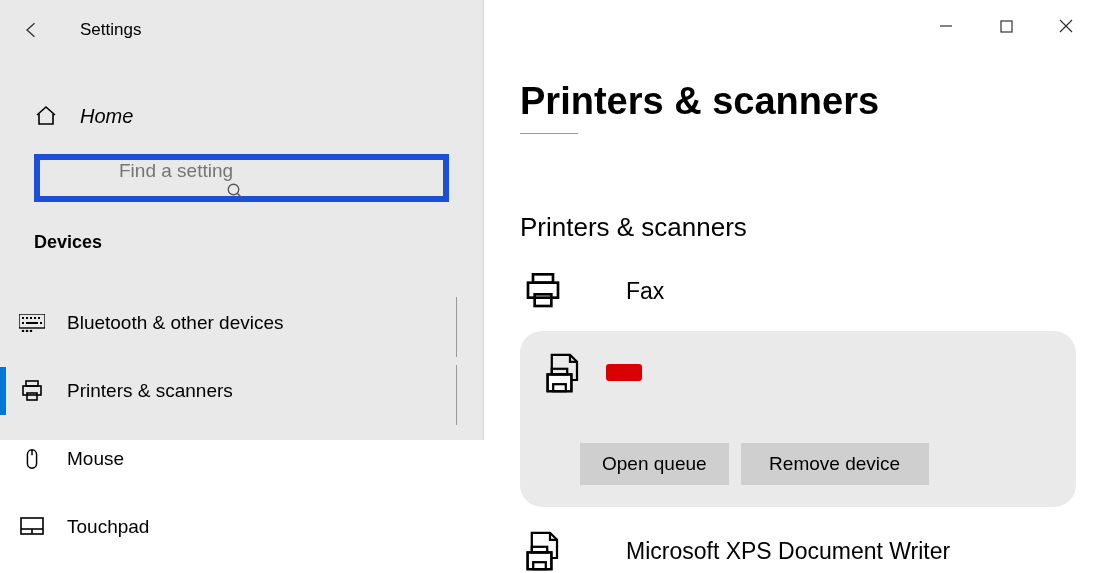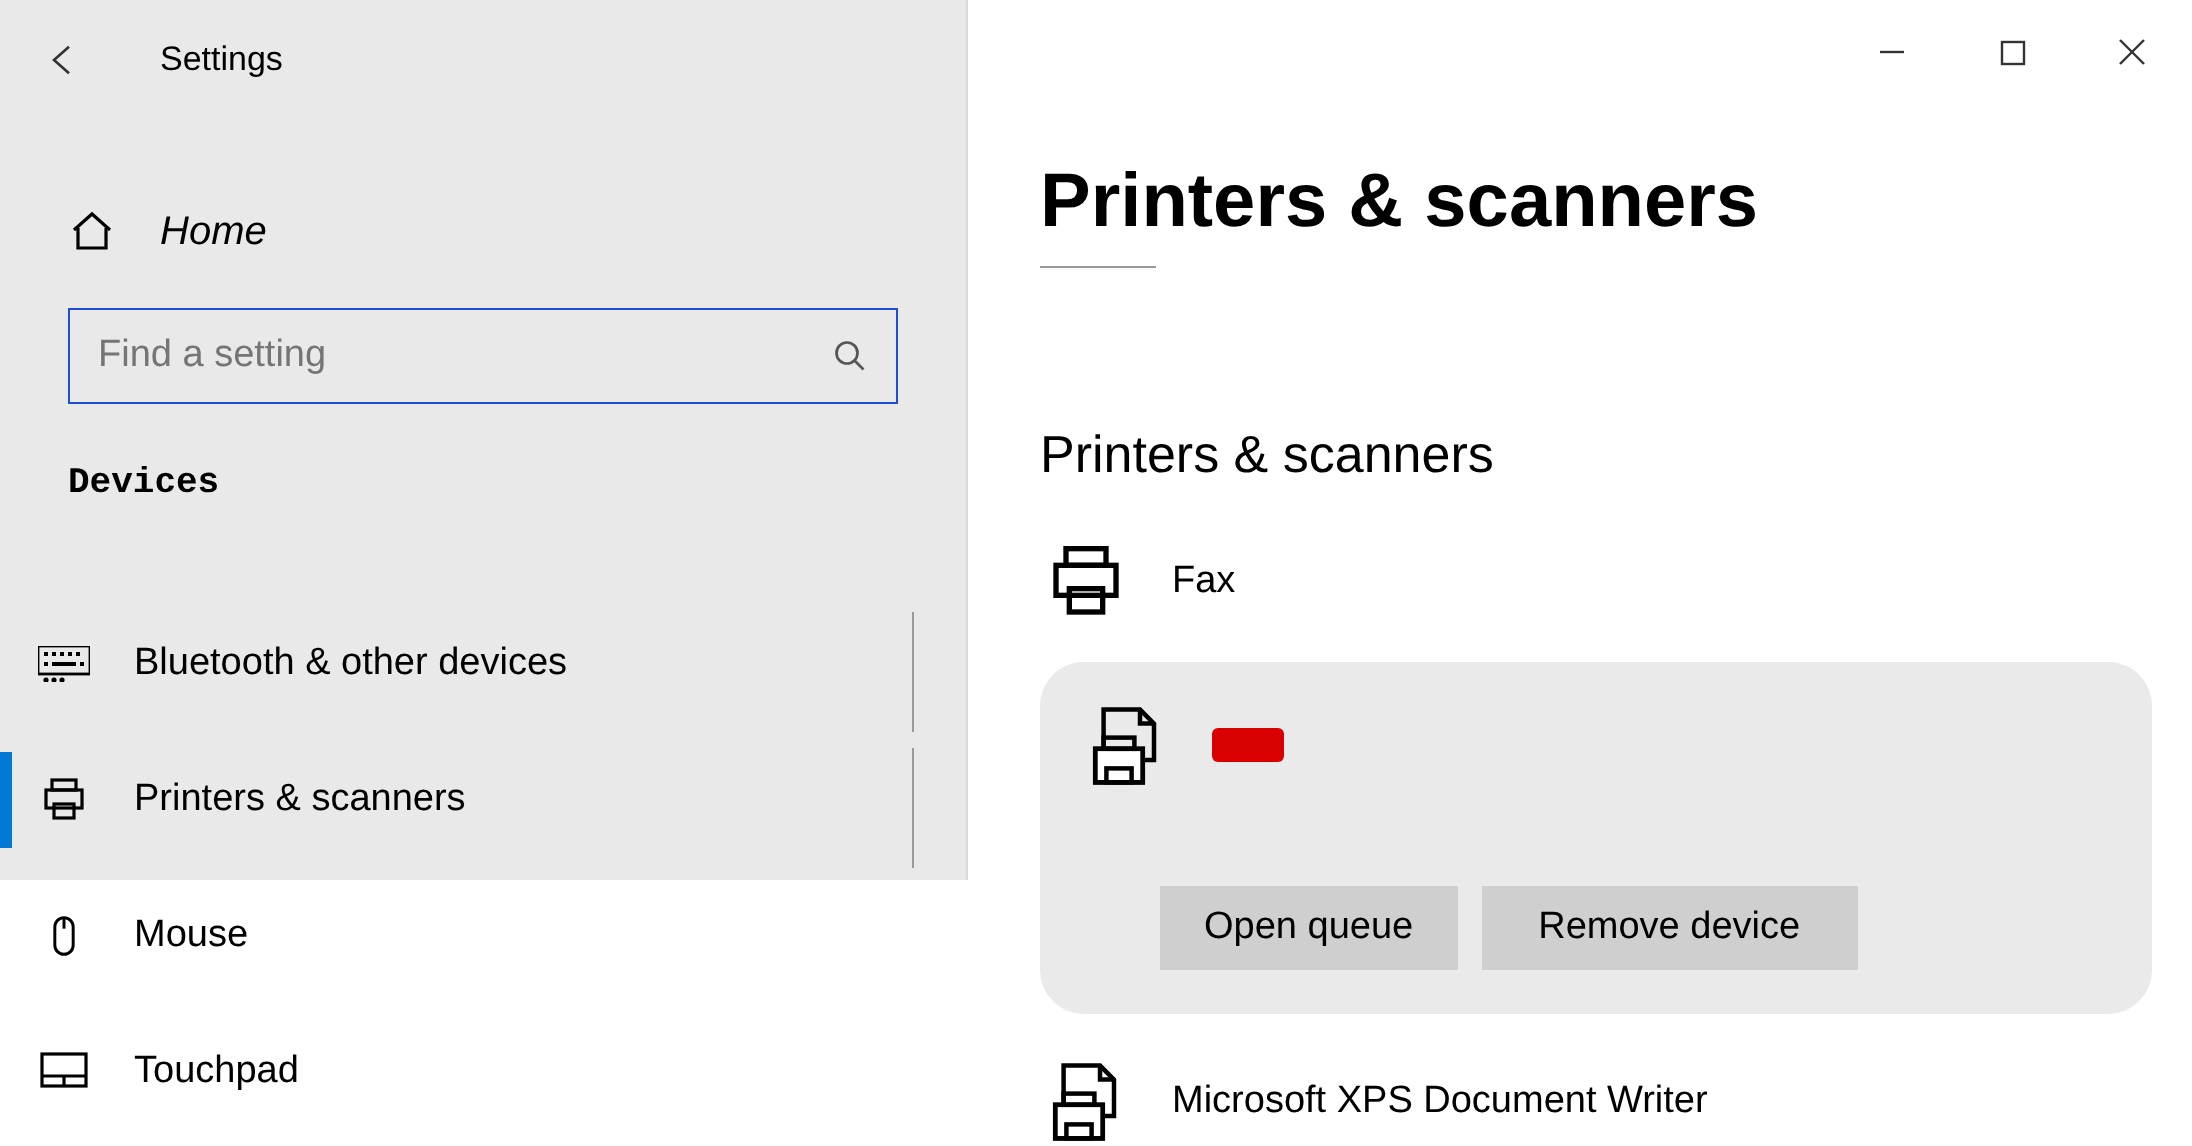--- a/index.html
+++ b/index.html
@@ -54,24 +54,25 @@
     font-style: italic;
   }
   .home-text {
     font-size: 20px;
     margin-left: 22px;
   }
 
   .search-box {
     margin: 0 34px 30px 34px;
     height: 48px;
-    border: 1px solid #1d4ed8;
+    border: 6px solid #1d4ed8;
     display: flex;
     align-items: center;
     background: #e9e9e9;
+    flex-direction: column;
   }
   .search-input {
     flex: 1;
     border: none;
     outline: none;
     background: transparent;
     font-size: 19px;
     color: #555;
     padding: 0 14px;
   }
@@ -79,22 +80,21 @@
     width: 18px;
     height: 18px;
     margin-right: 14px;
     color: #555;
   }
 
   .category-label {
     font-size: 18px;
     font-weight: 600;
     padding: 0 34px;
-    margin-bottom: 46px;
-    font-family: Liberation Mono, monospace;
+    margin-bottom: 36px;
   }
 
   .nav-item {
     display: flex;
     align-items: center;
     height: 68px;
     padding-left: 19px;
     position: relative;
     font-size: 19px;
   }
@@ -170,21 +170,22 @@
   }
   .device-icon {
     width: 46px;
     height: 44px;
     display: flex;
     align-items: center;
     justify-content: center;
     margin-right: 20px;
   }
   .device-label {
-    font-size: 19px;
+    font-size: 23px;
+    margin-left: 40px;
   }
 
   .selected-device {
     background: #eaeaea;
     margin-right: 20px;
     padding: 20px 0 22px 14px;
     margin-top: 10px;
     border-radius: 22px;
   }
   .selected-device .device-row {

